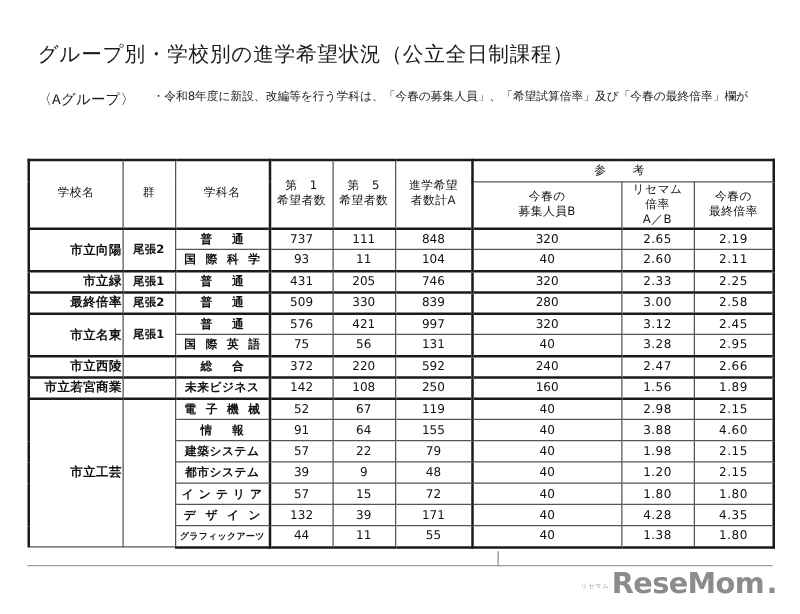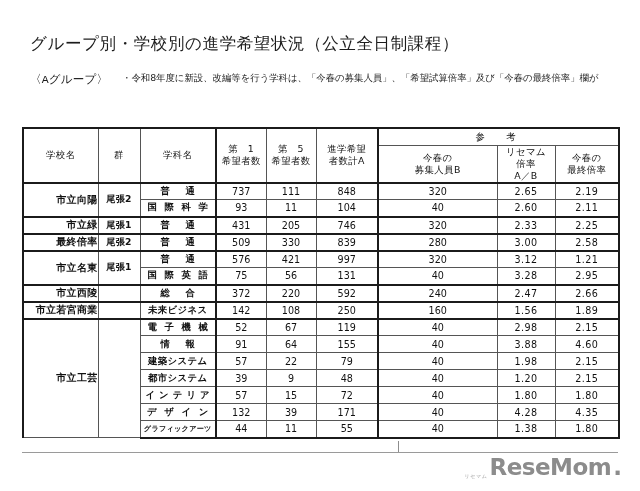--- a/index.html
+++ b/index.html
@@ -146,21 +146,21 @@
   .vtick {
     position: absolute;
     left: 398px; top: 441px;
     width: 0; height: 12px;
     border-left: 1px solid #8d8d8d;
   }
   .logo {
     position: absolute;
     right: 18px; top: 456px;
     display: flex;
-    align-items: flex-end;
+    align-items: center;
     gap: 2px;
   }
   .logo-text {
     font-family: "DejaVu Sans", "Liberation Sans", sans-serif;
     font-size: 23px;
     font-weight: bold;
     color: #8c8c8c;
     letter-spacing: -0.5px;
     line-height: 1;
   }
@@ -286,21 +286,21 @@
           </tr>
           <tr>
             <td class="school bl-hv bt-hv" rowspan="2">市立名東</td>
             <td class="grp bt-hv" rowspan="2">尾張1</td>
             <td class="dept br-hv bt-hv spaced">普　通</td>
             <td class="num bt-hv">576</td>
             <td class="num bt-hv">421</td>
             <td class="num br-hv bt-hv">997</td>
             <td class="num bt-hv">320</td>
             <td class="ratio bt-hv">3.12</td>
-            <td class="ratio br-hv bt-hv">1.21</td>
+            <td class="ratio br-hv bt-hv">2.45</td>
           </tr>
           <tr>
             <td class="dept br-hv spaced2">国 際 英 語</td>
             <td class="num">75</td>
             <td class="num">56</td>
             <td class="num br-hv">131</td>
             <td class="num">40</td>
             <td class="ratio">3.28</td>
             <td class="ratio br-hv">2.95</td>
           </tr>

